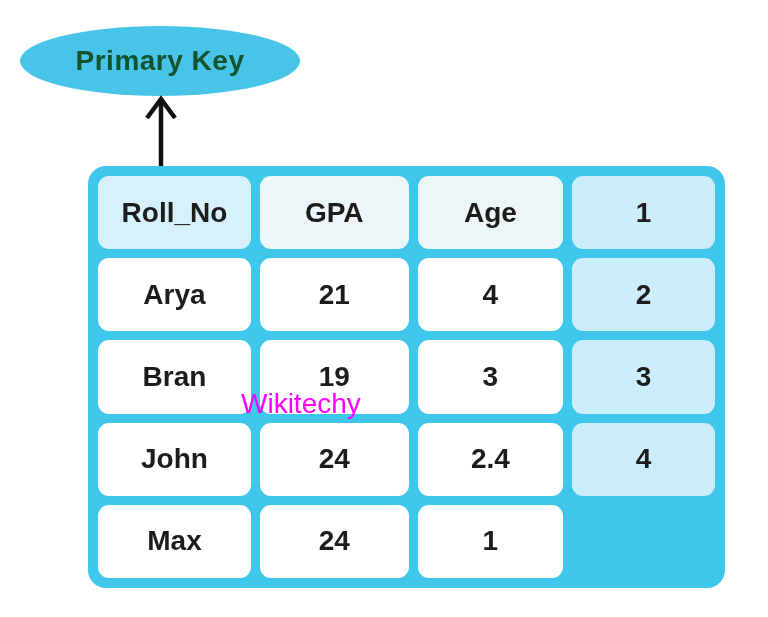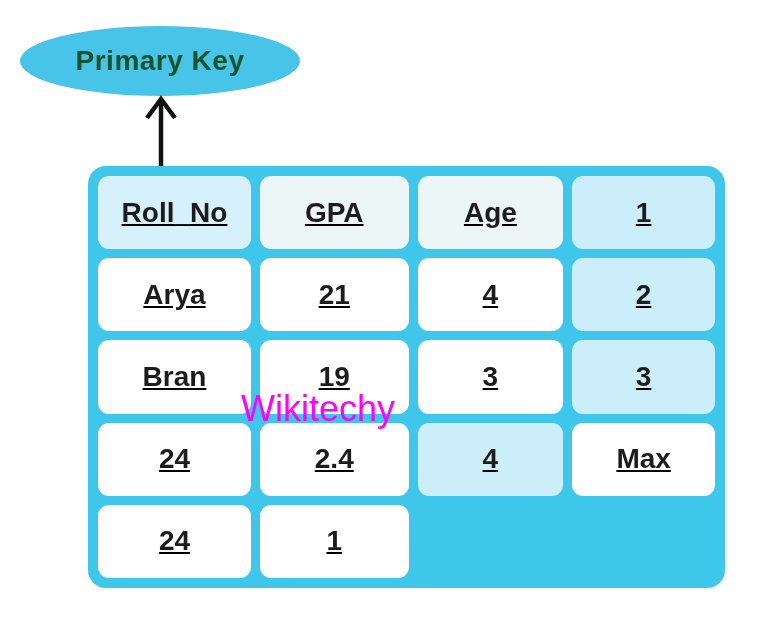--- a/index.html
+++ b/index.html
@@ -40,36 +40,35 @@
     background:var(--frame);
     border-radius:18px;
     box-sizing:border-box;
     padding:10px;
   }
   .table-grid{
     display:grid;width:100%;height:100%;
     grid-template-columns:1.05fr 1.02fr 1fr 0.98fr;
     grid-template-rows:repeat(5,1fr);
     gap:9px;
-    text-decoration:underline;
   }
   .cell{
     background:var(--cell-bg);
     border-radius:11px;
     display:flex;align-items:center;justify-content:center;
     color:var(--text);
     font-size:28px;font-weight:700;
   }
   .cell.header{background:var(--header-bg);}
   .cell.key{background:var(--key-cell);}
   .cell.header.key{background:var(--key-header);}
 
   .watermark{
     position:absolute;left:241px;top:388px;
-    font-size:36px;font-weight:400;
+    font-size:28px;font-weight:400;
     color:var(--watermark);
     pointer-events:none;
   }
 </style>
 </head>
 <body>
 
 <div class="stage">
 
   <div class="ellipse">
@@ -88,20 +87,21 @@
         <div class="cell header">Age</div>
         <div class="cell key">1</div>
         <div class="cell">Arya</div>
         <div class="cell">21</div>
         <div class="cell">4</div>
         <div class="cell key">2</div>
         <div class="cell">Bran</div>
         <div class="cell">19</div>
         <div class="cell">3</div>
         <div class="cell key">3</div>
+        <div class="cell">John</div>
         <div class="cell">24</div>
         <div class="cell">2.4</div>
         <div class="cell key">4</div>
         <div class="cell">Max</div>
         <div class="cell">24</div>
         <div class="cell">1</div>
       </div>
   </div>
 
   <span class="watermark">Wikitechy</span>

